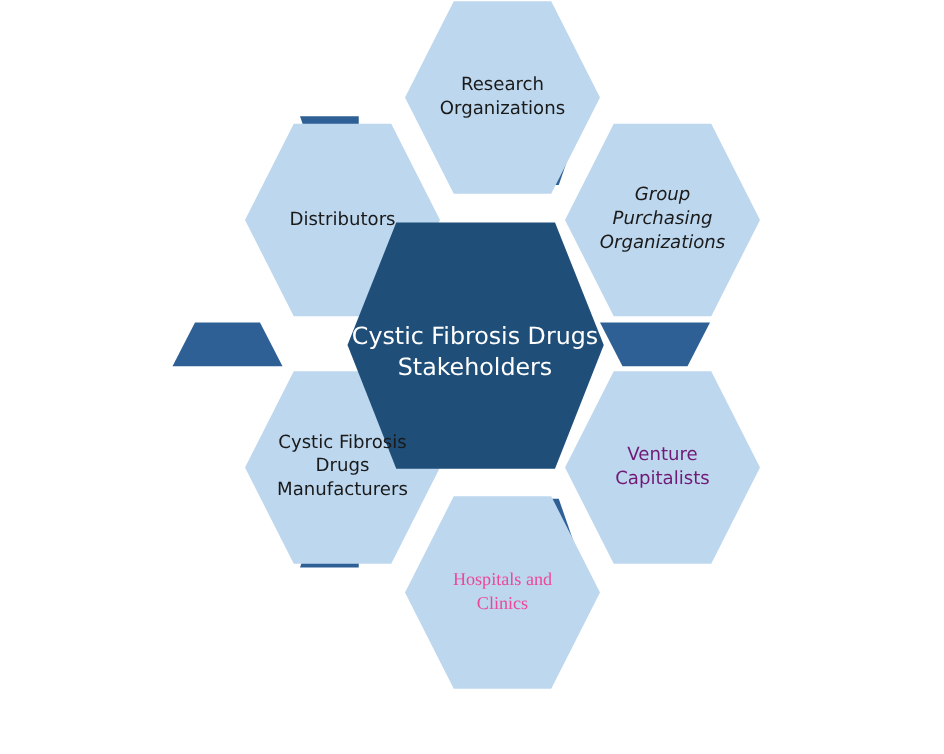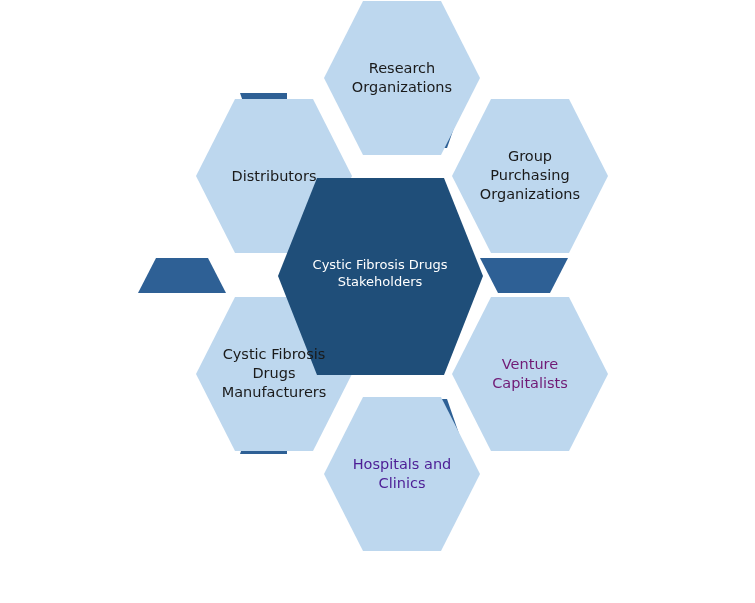--- a/index.html
+++ b/index.html
@@ -37,21 +37,21 @@
     pointer-events: none;
     -webkit-font-smoothing: antialiased;
   }
   .outer-label {
     color: #1a1a1a;
     font-size: 14.5px;
     width: 170px;
   }
   .center-label {
     color: #ffffff;
-    font-size: 13px;
+    font-size: 19px;
     width: 200px;
   }
 </style>
 </head>
 <body>
 
 <div id="diagram-root" style="background: rgb(255, 255, 255);">
 
   <svg id="hex-svg" viewBox="0 0 755 603" xmlns="http://www.w3.org/2000/svg">
 
@@ -78,28 +78,28 @@
 
       <polygon points="207,99 285,99 324,176 285,253 207,253 168,176" fill="#BDD7EE"></polygon>
     </g>
 
     <polygon points="289,178 416,178 455,276 416,375 289,375 250,276" fill="#1F4E79"></polygon>
   </svg>
 
   <div class="hex-label outer-label" style="left: 289px; top: 59px; color: rgb(26, 26, 26);" fill="#BDD7EE">Research
 Organizations</div>
 
-  <div class="hex-label outer-label" style="left: 417px; top: 147px; color: rgb(26, 26, 26);" fill="#BDD7EE">Group
+  <div class="hex-label outer-label" style="left: 417px; top: 147px; color: rgb(26, 26, 26); font-style: italic;" fill="#BDD7EE">Group
 Purchasing
 Organizations</div>
 
   <div class="hex-label outer-label" style="left: 417px; top: 355px; color: #701a75;">Venture
 Capitalists</div>
 
-  <div class="hex-label outer-label" style="left: 289px; top: 455px; color: #4c1d95;">Hospitals and
+  <div class="hex-label outer-label" style="left: 289px; top: 455px; color: #ec4899; font-family: Liberation Serif, serif;">Hospitals and
 Clinics</div>
 
   <div class="hex-label outer-label" style="left: 161px; top: 167px; color: rgb(26, 26, 26);">Distributors</div>
 
   <div class="hex-label outer-label" style="left: 161px; top: 345px; color: rgb(26, 26, 26);">Cystic Fibrosis
 Drugs
 Manufacturers</div>
 
   <div class="hex-label center-label" style="left: 252px; top: 257px; color: rgb(255, 255, 255);">Cystic Fibrosis Drugs
 Stakeholders</div>

